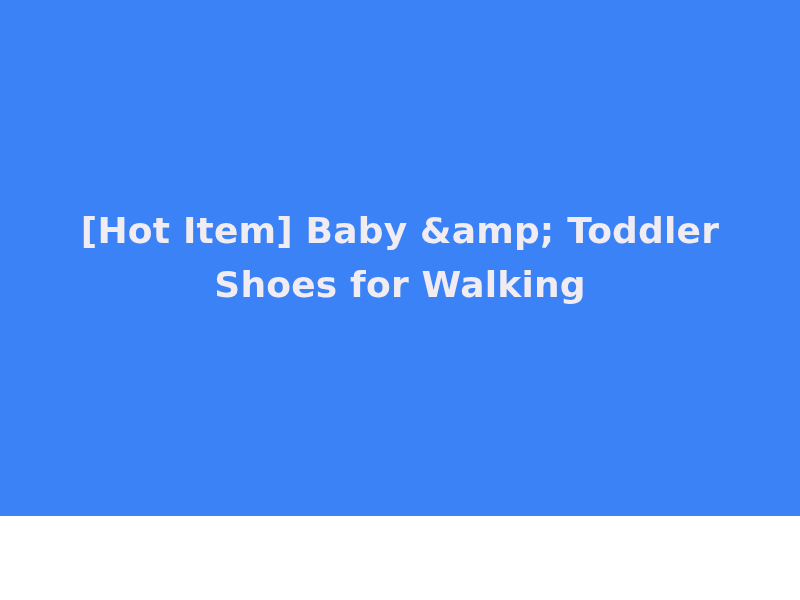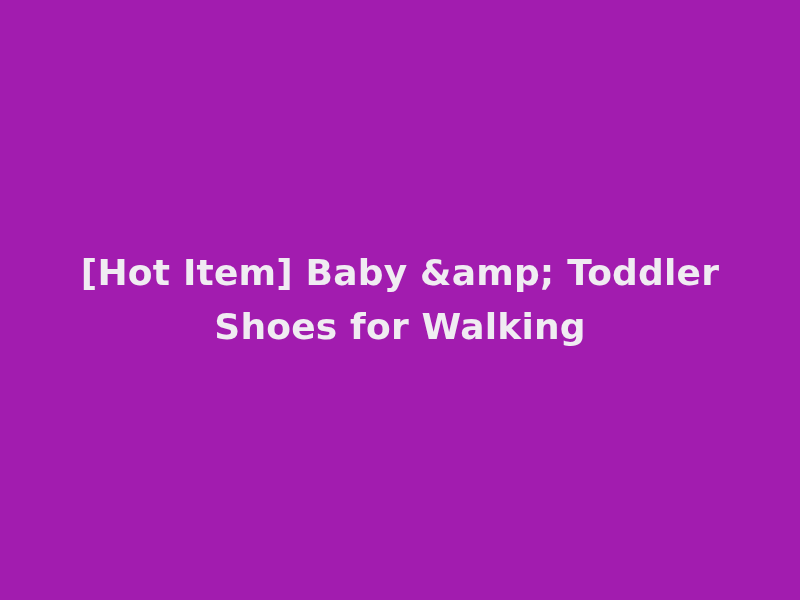--- a/index.html
+++ b/index.html
@@ -11,22 +11,22 @@
     width: 800px;
     height: 600px;
     overflow: hidden;
     font-family: "DejaVu Sans", "Liberation Sans", sans-serif;
   }
 
   #placeholder-card {
     position: relative;
     box-sizing: border-box;
     width: 800px;
-    height: 600px;
-    background-color: #a21caf;
+    height: 516px;
+    background-color: #3b82f6;
     display: flex;
     align-items: center;
     justify-content: center;
     padding: 0 40px;
   }
 
   #title-block {
     width: 100%;
     max-width: 700px;
     text-align: center;

